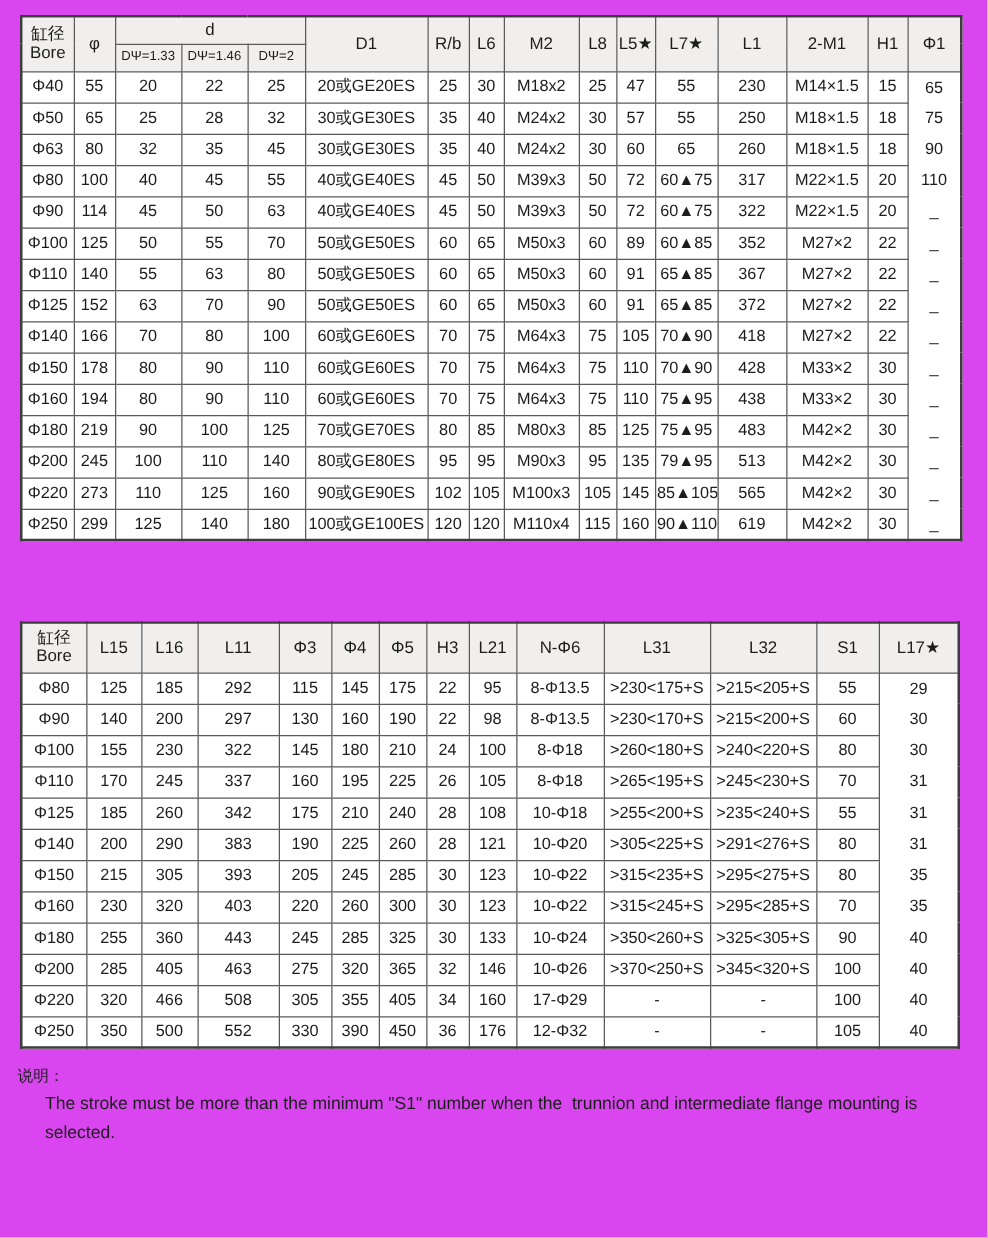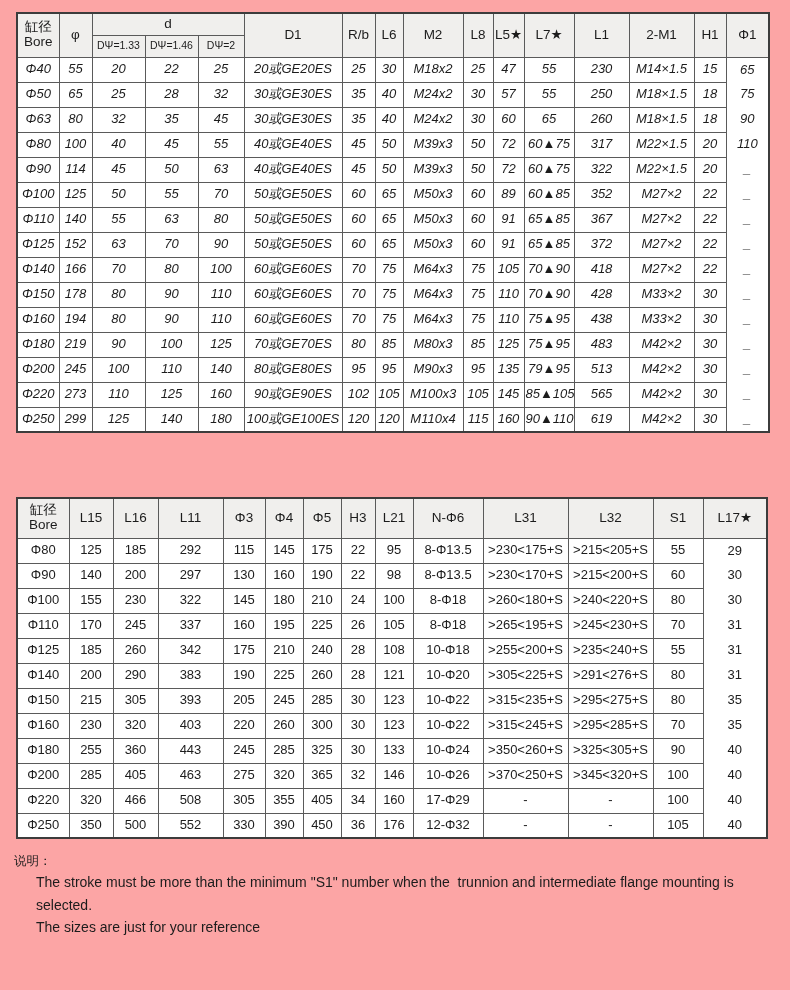--- a/index.html
+++ b/index.html
@@ -1,19 +1,19 @@
 <!DOCTYPE html>
 <html><head>
 <meta charset="utf-8">
 <style>
   html,body{margin:0;padding:0;background:#ffffff;}
   .page{
     position:relative;
     width:790px;height:990px;
-    background:#fca5a5;
+    background:#d946ef;
     font-family:"Liberation Sans","DejaVu Sans",sans-serif;
     color:#1c1c1c;
     overflow:hidden;
   }
   table.spec-table{
     position:absolute;
     border-collapse:collapse;
     table-layout:fixed;
     border:2px solid #3c3c3c;
     background:#ffffff;
@@ -30,21 +30,21 @@
   .spec-table th{
     background:#f0efed;
     font-weight:normal;
     white-space:pre-line;
     font-size:13.5px;
   }
   .spec-table th.subhead{font-size:10.5px;text-align:center;}
   .spec-table td.lastcol{border-top:none;border-bottom:none;}
   .t1{left:16px;top:12px;width:750px;}
   .t1 thead tr{height:22px;}
-  .t1 tbody tr{height:25px;font-style:italic;}
+  .t1 tbody tr{height:25px;}
   .t2{left:16px;top:497px;width:750px;}
   .t2 thead tr{height:40px;}
   .t2 tbody tr{height:25px;}
   .notes{
     position:absolute;
     left:14px;top:852px;width:762px;
     font-size:12.5px;
     line-height:1.55;
   }
   .note-line{white-space:pre-wrap;}
@@ -604,16 +604,15 @@
           <td>-</td>
           <td>105</td>
           <td class="lastcol">40</td>
         </tr>
       </tbody>
   </table>
 
   <div class="notes">
     <div class="note-line">说明：</div>
     <div class="note-line en">The stroke must be more than the minimum "S1" number when the  trunnion and intermediate flange mounting is selected.</div>
-    <div class="note-line en">The sizes are just for your reference</div>
   </div>
 
 </div>
 
 </body></html>

